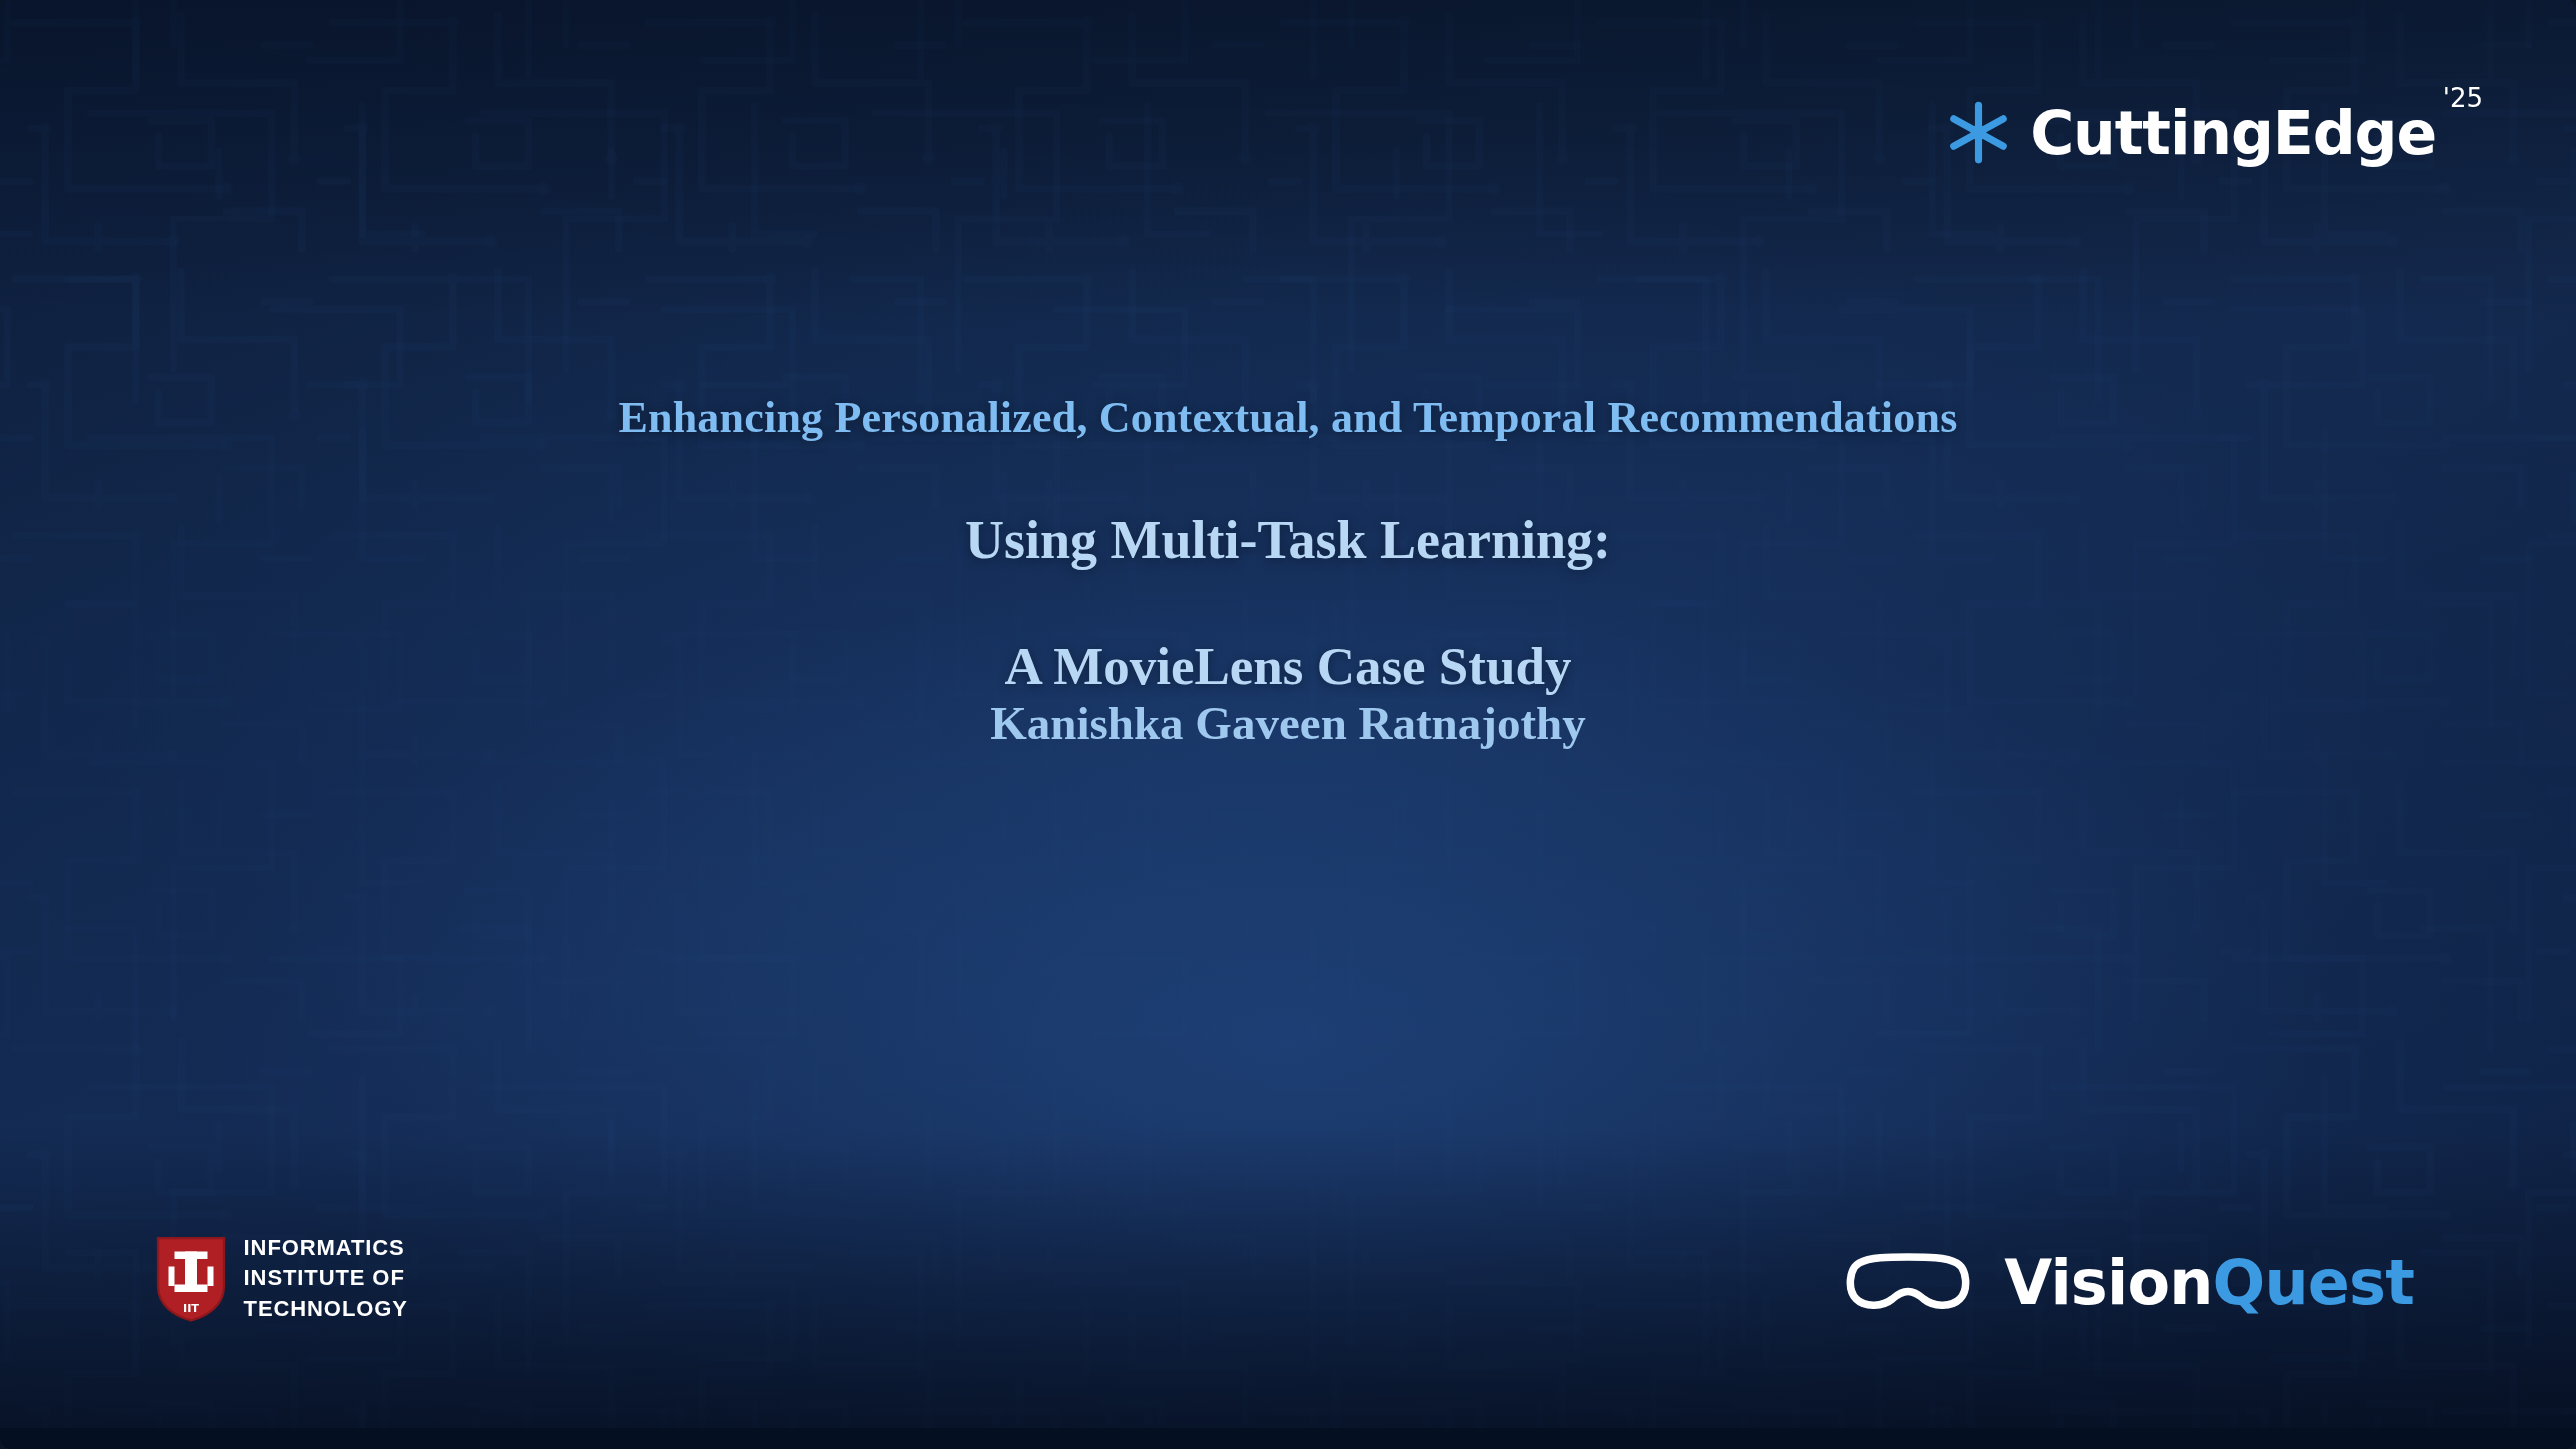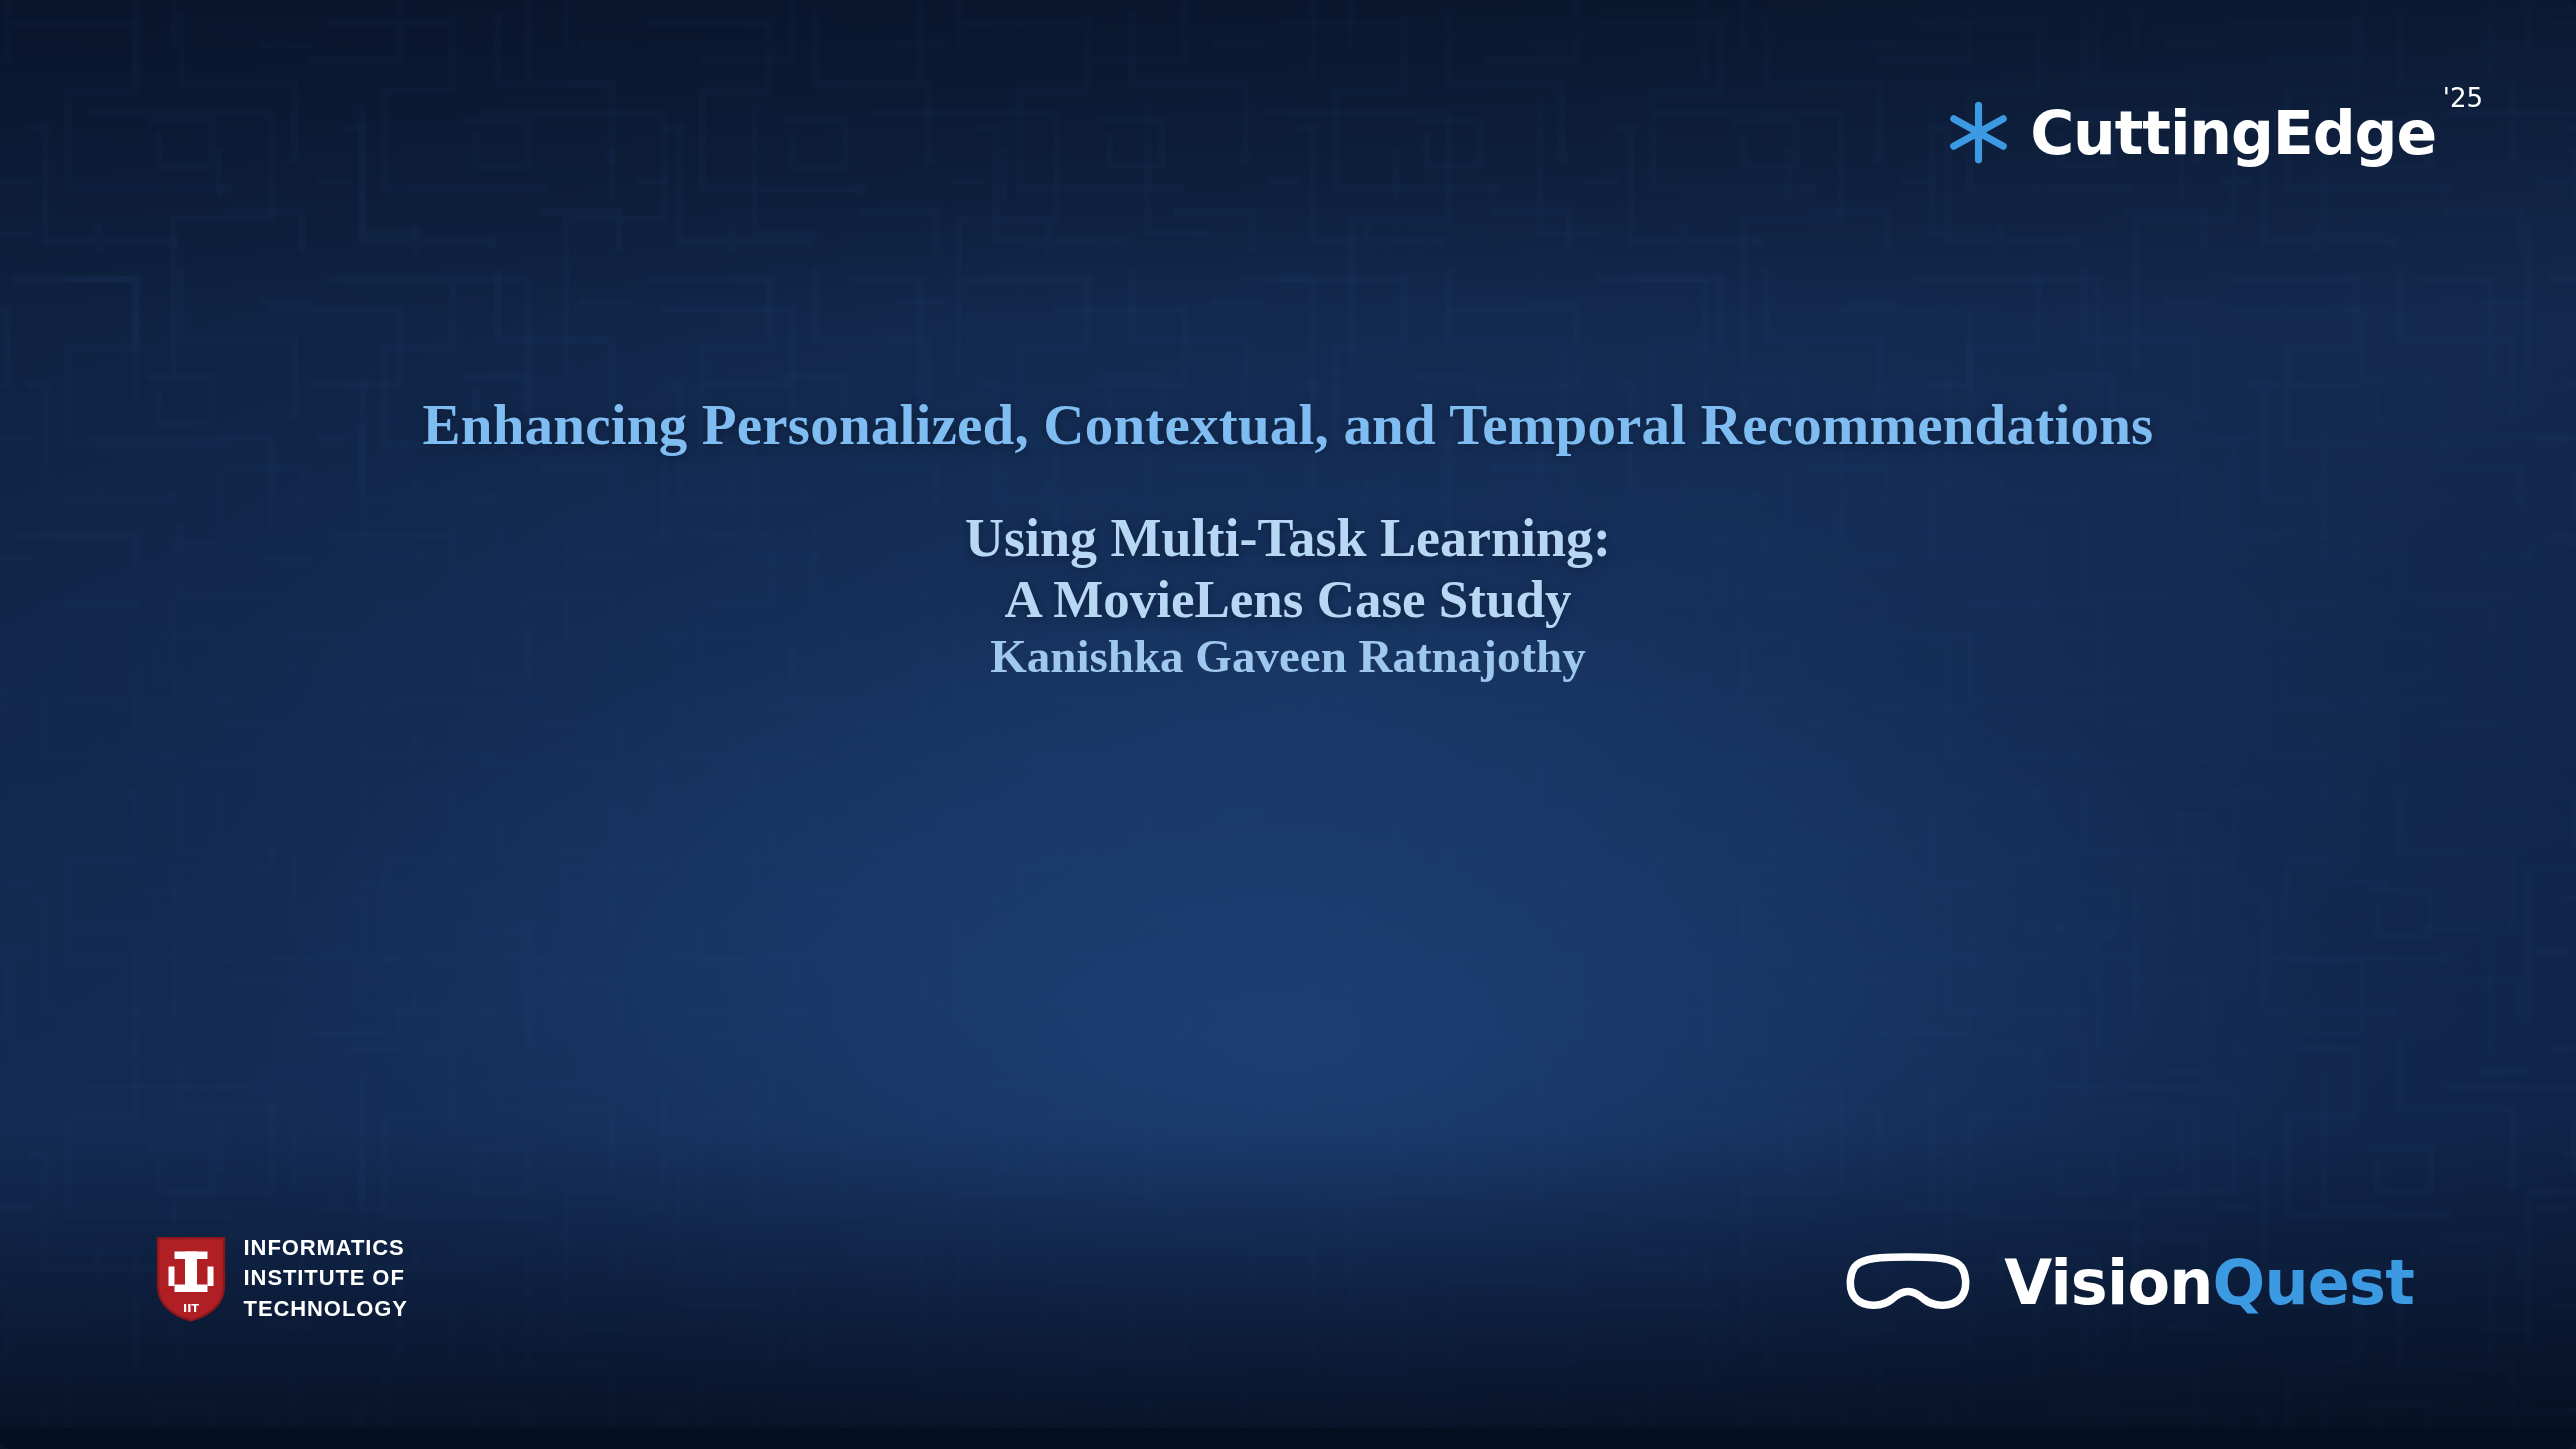--- a/index.html
+++ b/index.html
@@ -90,28 +90,29 @@
     top: 392px;
     text-align: center;
   }
   .title-line {
     font-family: "Liberation Serif", serif;
     font-weight: 700;
     color: #86bdf0;
     text-shadow: 0 1.5px 10.6px rgba(0, 0, 0, 0.35);
   }
   .title-line-1 {
-    font-size: 57px;
+    font-size: 44px;
     color: #7fbcf2;
-    margin-bottom: 50px;
+    margin-bottom: 66px;
     letter-spacing: 0.2px;
   }
   .title-line-2 {
     font-size: 54px;
     color: #b7d7f4;
+    margin-bottom: 65px;
     text-align: center;
   }
   .title-line-3 {
     font-size: 53px;
     color: #b7d7f4;
   }
   .author {
     font-family: "Liberation Serif", serif;
     font-weight: 700;
     font-size: 47px;

